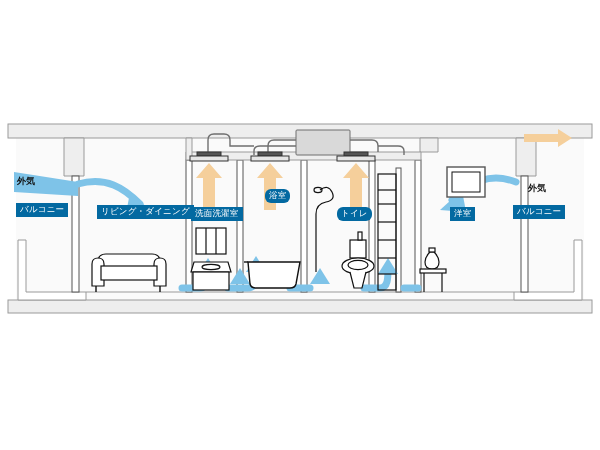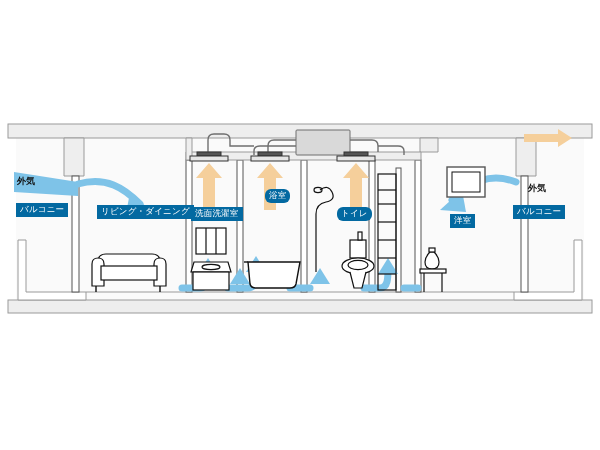--- a/index.html
+++ b/index.html
@@ -180,19 +180,19 @@
     <line x1="424" y1="273" x2="424" y2="292"></line>
     <line x1="442" y1="273" x2="442" y2="292"></line>
   </g>
 </svg>
 
 <div class="lbl" style="left:16px;top:203px;">バルコニー</div>
 <div class="lbl" style="left:97px;top:205px;">リビング・ダイニング</div>
 <div class="lbl" style="left:191px;top:207px;">洗面洗濯室</div>
 <div class="lbl" style="left:265px;top:189px;border-radius:6px;">浴室</div>
 <div class="lbl" style="left:337px;top:207px;border-radius:6px;">トイレ</div>
-<div class="lbl" style="left:450px;top:214px;">洋室</div>
+<div class="lbl" style="left:450px;top:207px;">洋室</div>
 <div class="lbl" style="left:513px;top:205px;">バルコニー</div>
 
 <div class="gaiki" style="left:17px;top:175px;">外気</div>
 <div class="gaiki" style="left:528px;top:182px;">外気</div>
 
 </div>
 
 </body></html>

